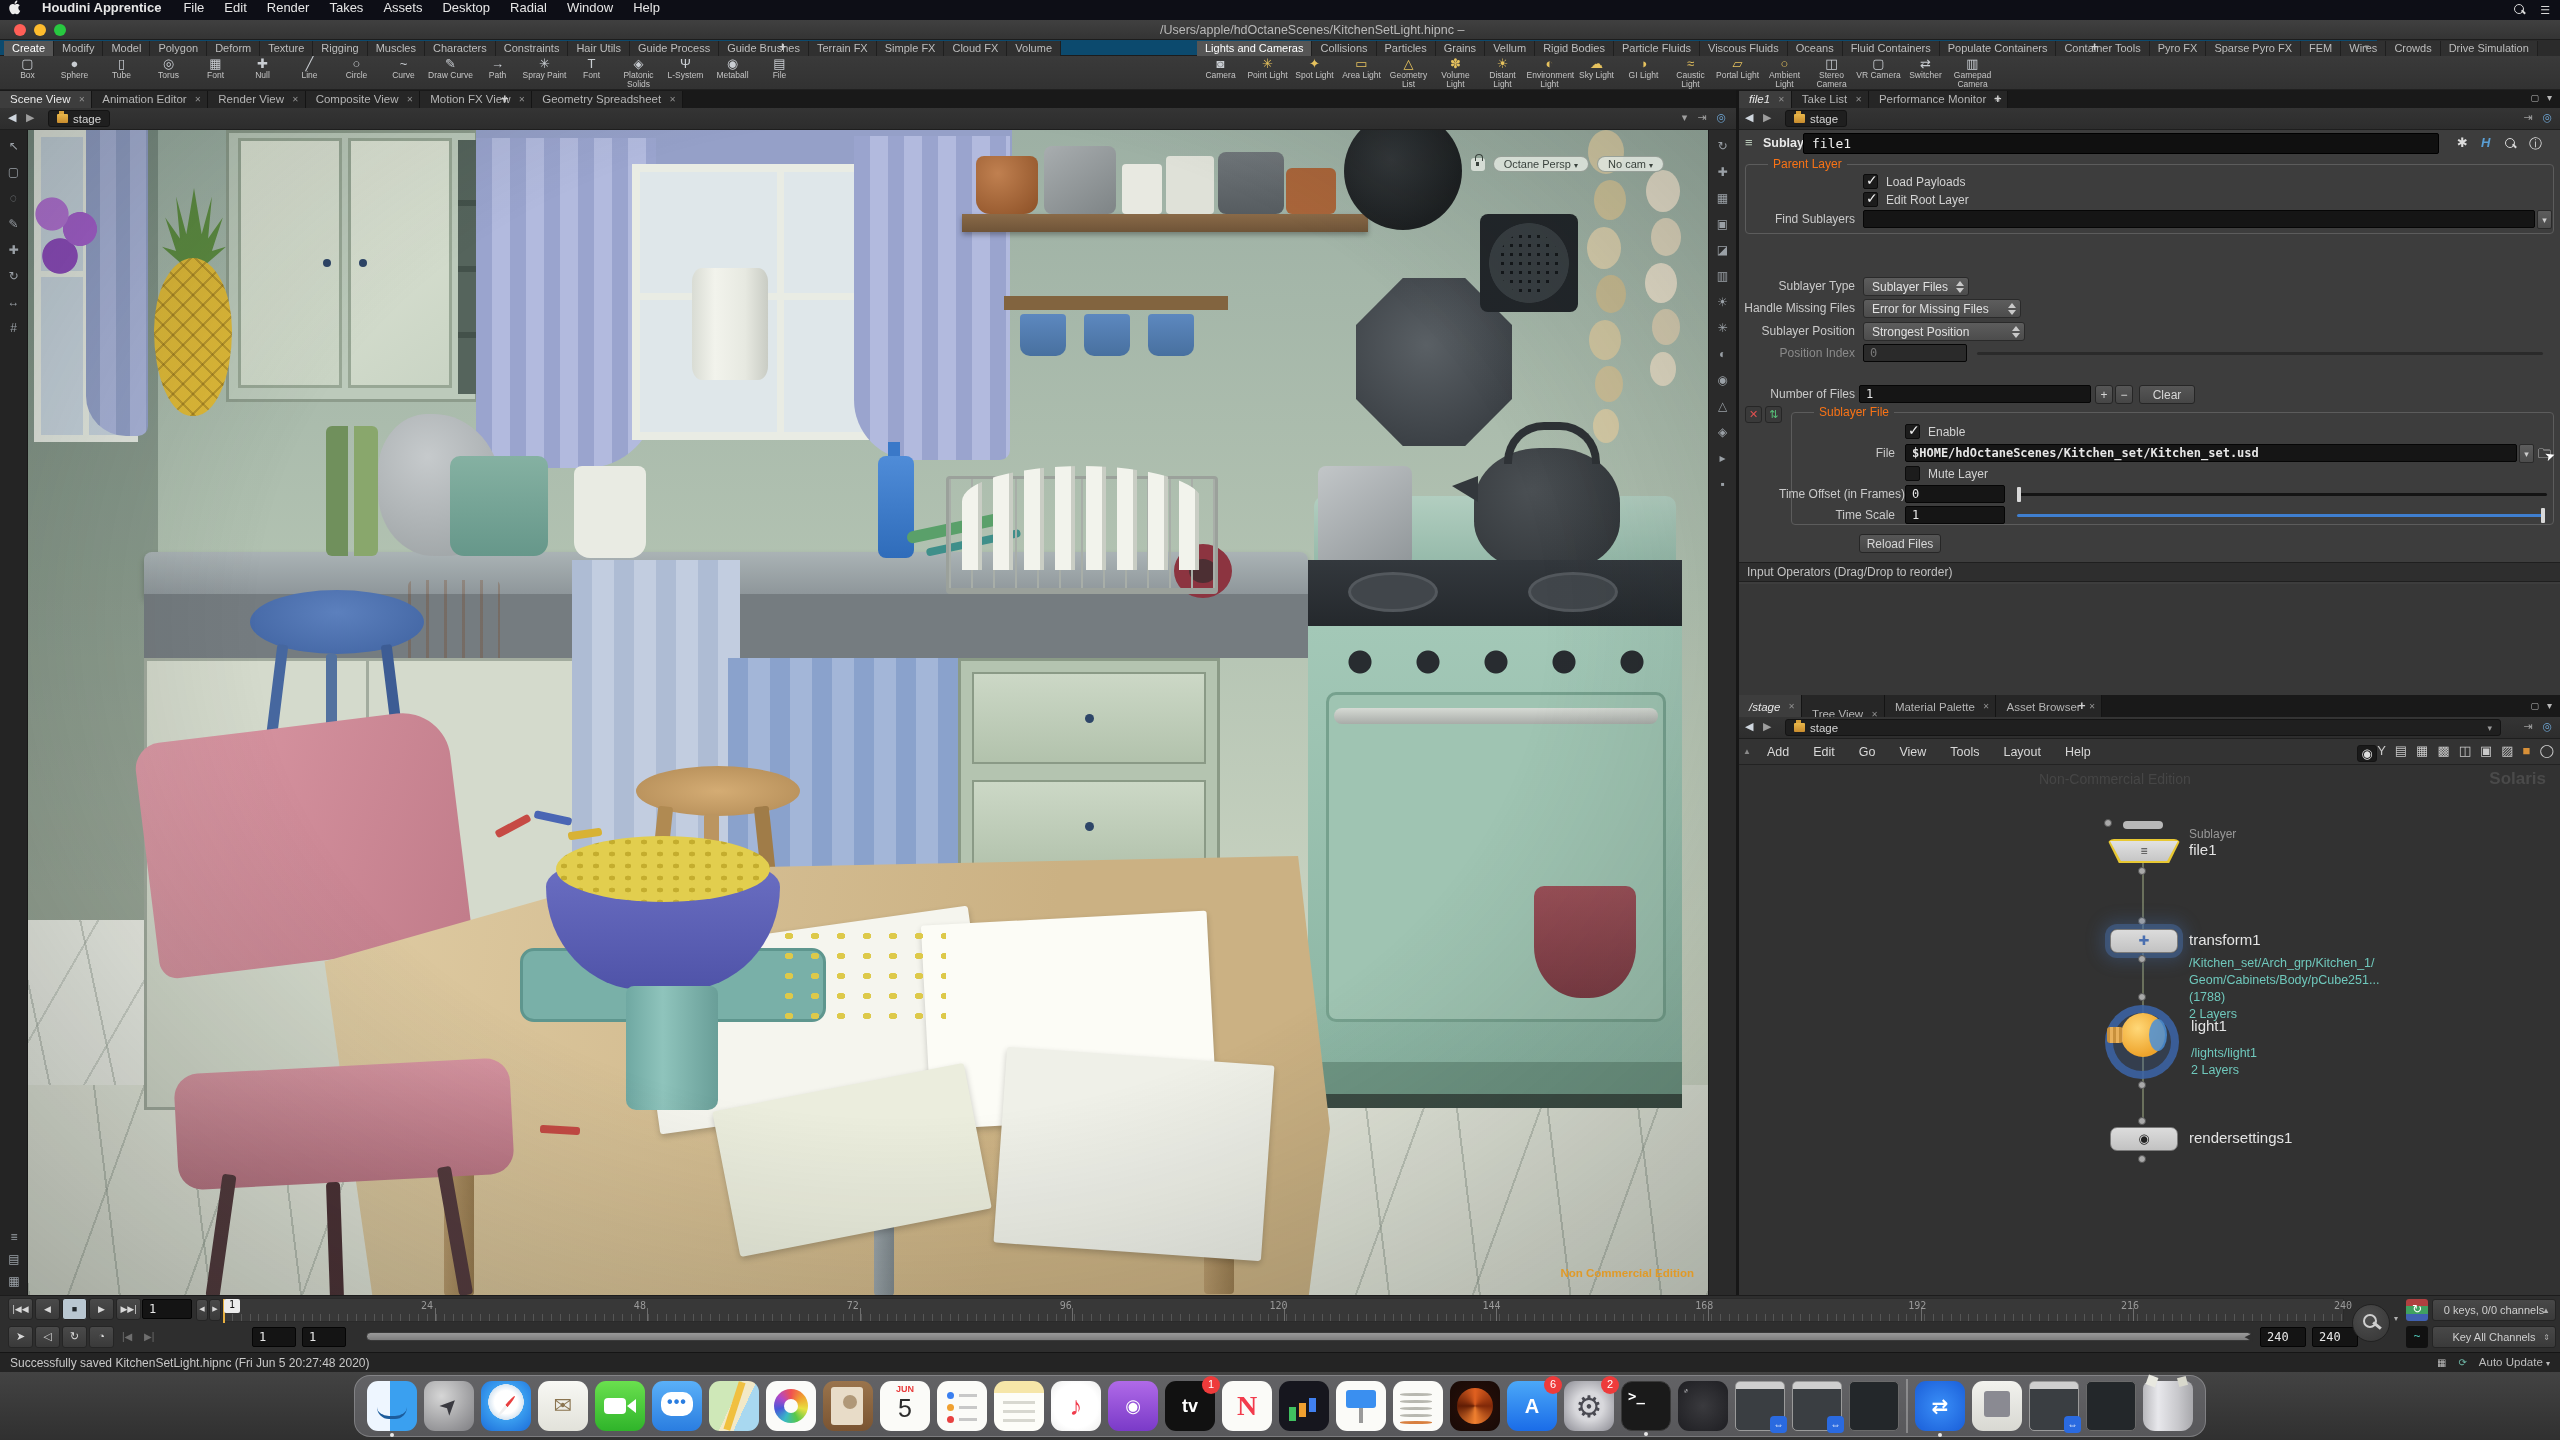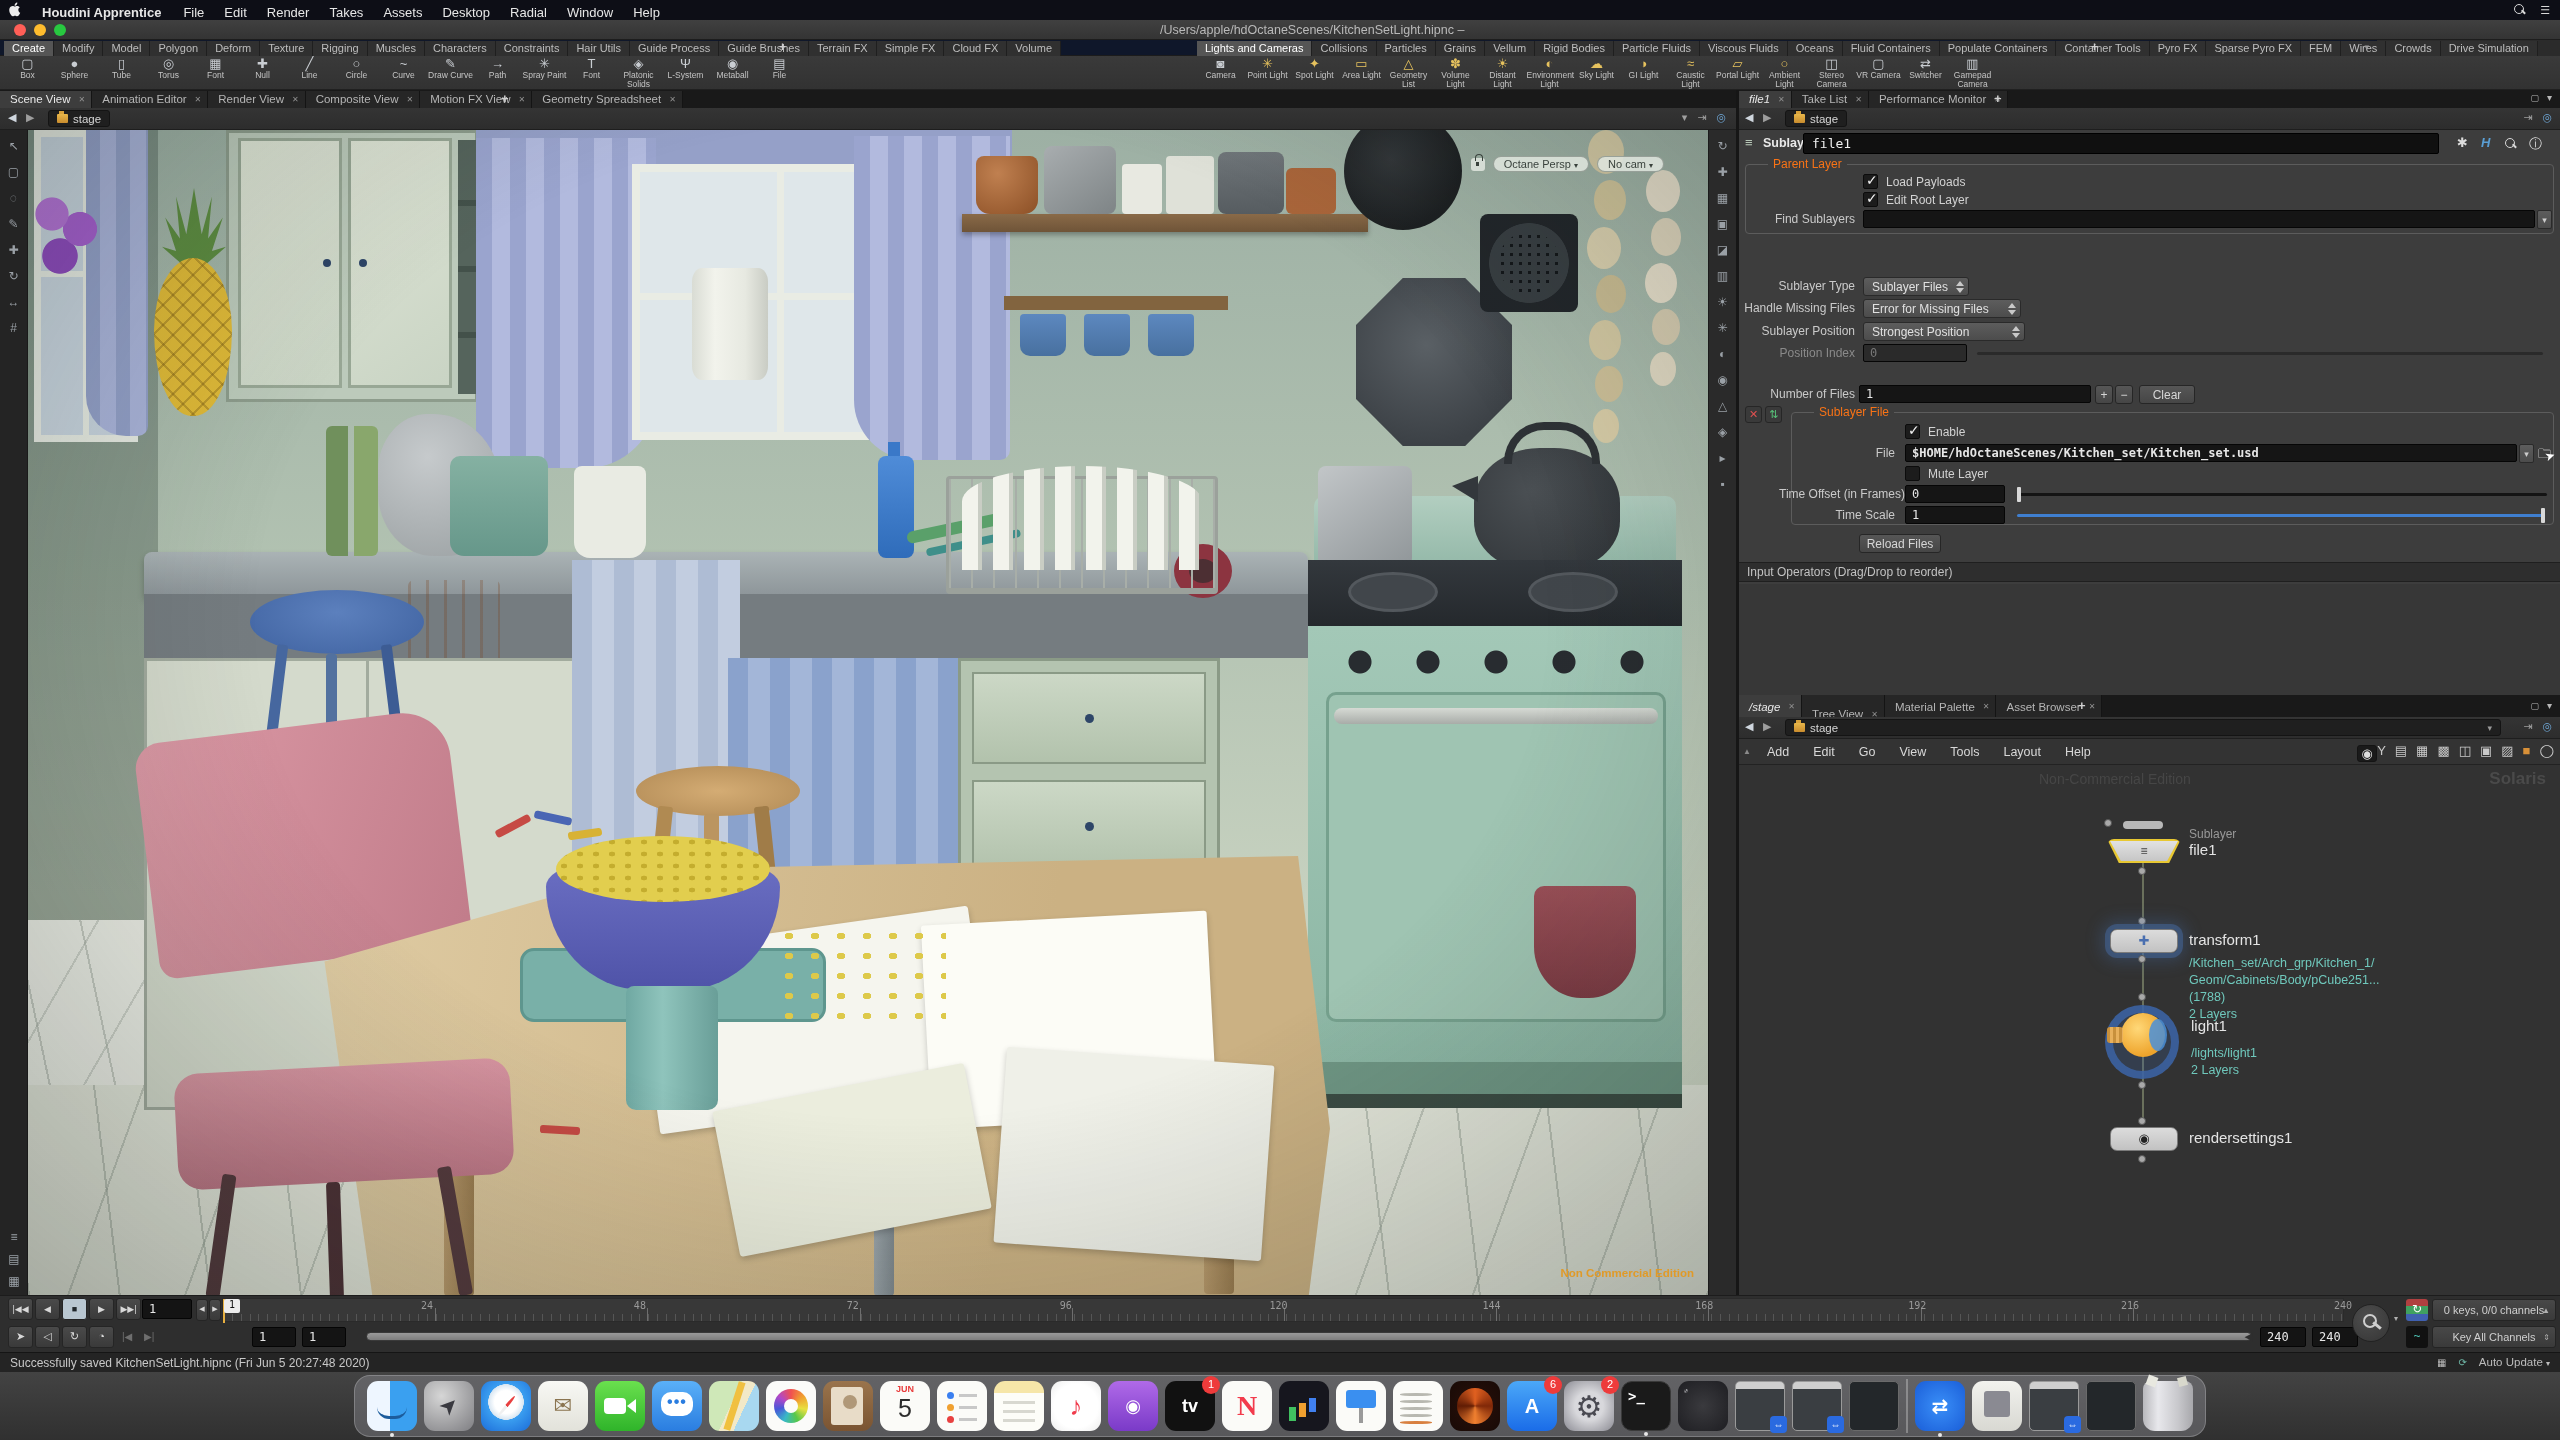--- a/index.html
+++ b/index.html
@@ -4,34 +4,34 @@
 <style>
   *{margin:0;padding:0;box-sizing:border-box}
   html,body{width:2560px;height:1440px;overflow:hidden;background:#2b2b2b;
     font-family:"Liberation Sans","DejaVu Sans",sans-serif;-webkit-font-smoothing:antialiased}
   #app{position:absolute;inset:0}
   .a{position:absolute}
   .sc{position:absolute;display:block}
   .mono{font-family:"DejaVu Sans Mono",monospace}
   span:empty,i:empty{ }
   
-  #menubar{left:0;top:0;width:2560px;height:20px;background:#0d0e16;display:flex;align-items:flex-end;gap:2px;color:#e6e6e6;font-size:13px;z-index:60}
+  #menubar{left:0;top:0;width:2560px;height:20px;background:#0d0e16;display:flex;align-items:flex-start;gap:2px;color:#e6e6e6;font-size:13px;z-index:60}
   #apple{width:30px;text-align:center;font-size:13px;color:#ececec}
   #appname{font-weight:bold;padding:0 10px}
   .mitem{padding:0 10px}
   #mb-right{position:absolute;right:10px;top:0;height:20px;display:flex;align-items:center;gap:14px}
   .mag{position:relative;width:12px;height:12px;display:inline-block}
   .mag::before{content:"";position:absolute;left:0;top:0;width:8px;height:8px;border:1.6px solid #d8d8d8;border-radius:50%}
   .mag::after{content:"";position:absolute;left:7px;top:7px;width:5px;height:1.8px;background:#d8d8d8;transform:rotate(45deg)}
   
   #titlebar{left:0;top:20px;width:2560px;height:20px;background:linear-gradient(#404040,#343434);border-bottom:1px solid #1d1d1d}
   .tl{position:absolute;top:4px;width:12px;height:12px;border-radius:50%}
   #title{position:absolute;left:1160px;top:3px;color:#b9b9b9;font-size:12.5px}
   
-  #shelftabs{left:0;top:40px;width:2377px;height:16px;background:#0f172a;border-bottom:1px solid #1c1c1c}
+  #shelftabs{left:0;top:40px;width:2377px;height:16px;background:#0c4a6e;border-bottom:1px solid #1c1c1c}
   .tabstrip{position:absolute;top:0;display:flex;height:16px;align-items:flex-end}
   .stab{font-size:11px;color:#bdbdbd;padding:1px 8px 2px;background:#303030;border-right:1px solid #1f1f1f;white-space:nowrap}
   .stab.active{background:#555;color:#fff}
   .addtab{font-size:12px;color:#cfcfcf;padding:0 9px;font-weight:bold}
   #shelftools{left:0;top:56px;width:2560px;height:34px;background:linear-gradient(#3a3a3a,#323232);border-bottom:1px solid #202020}
   .toolstrip{position:absolute;top:0;display:flex}
   .tool{width:47px;height:34px;display:flex;flex-direction:column;align-items:center;justify-content:flex-start}
   .tico{font-size:13px;line-height:15px;color:#c9cdd2}
   .tool.warm .tico{color:#e6c25e}
   .tlab{font-size:8.5px;line-height:8.5px;color:#c4c4c4;text-align:center;width:46px}

